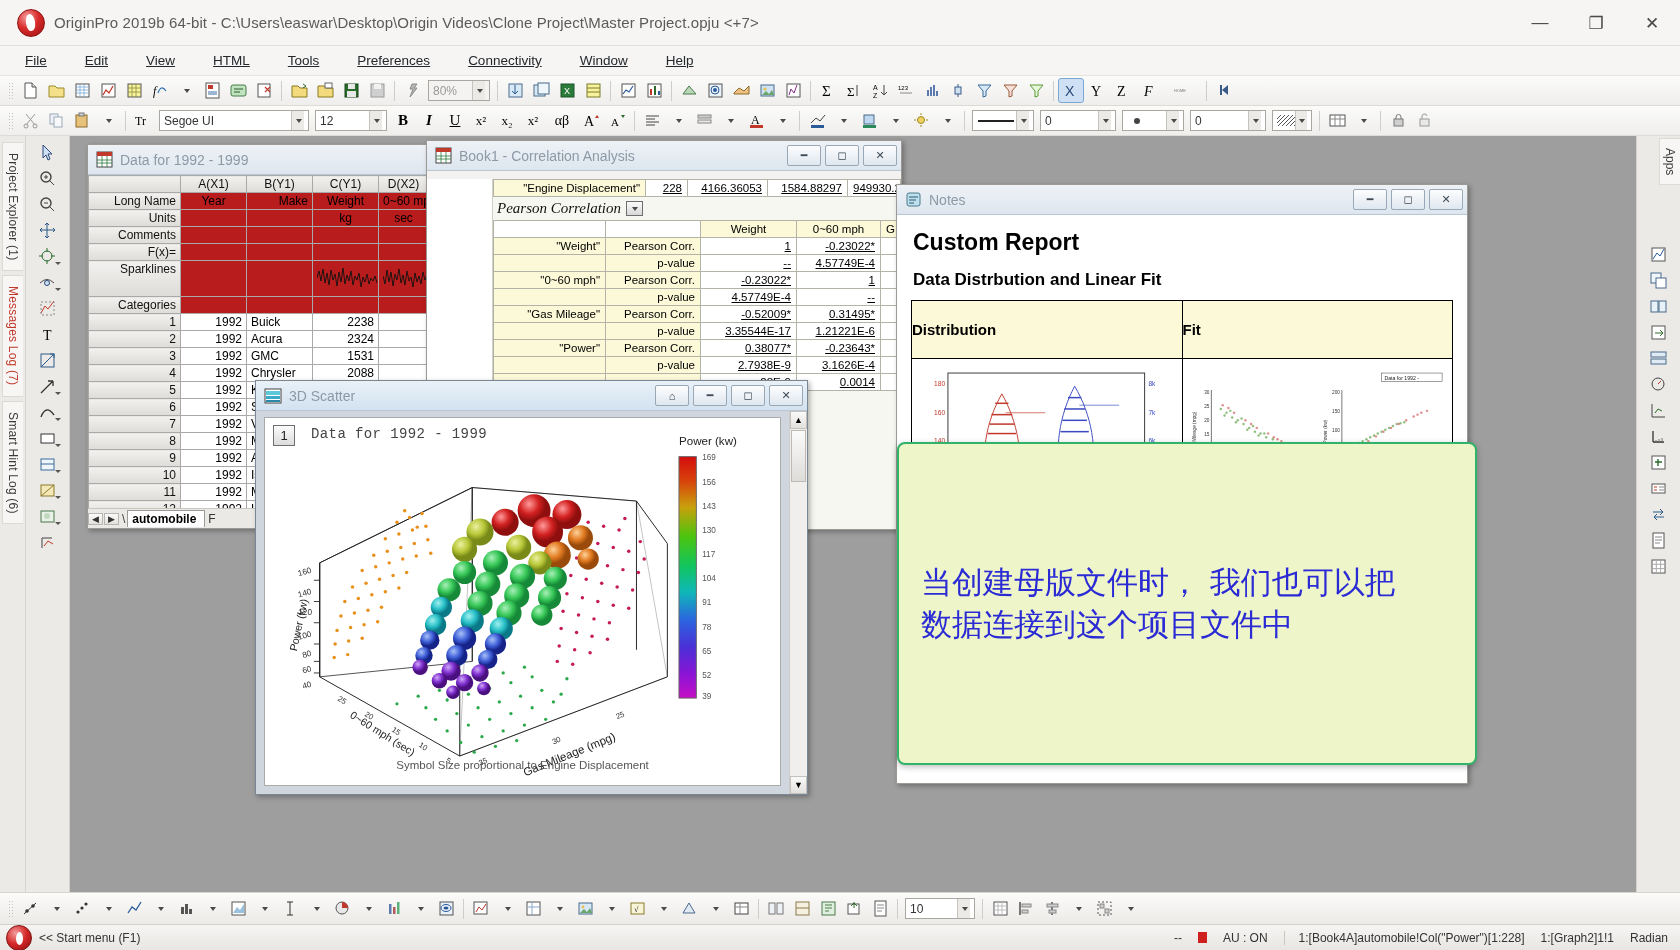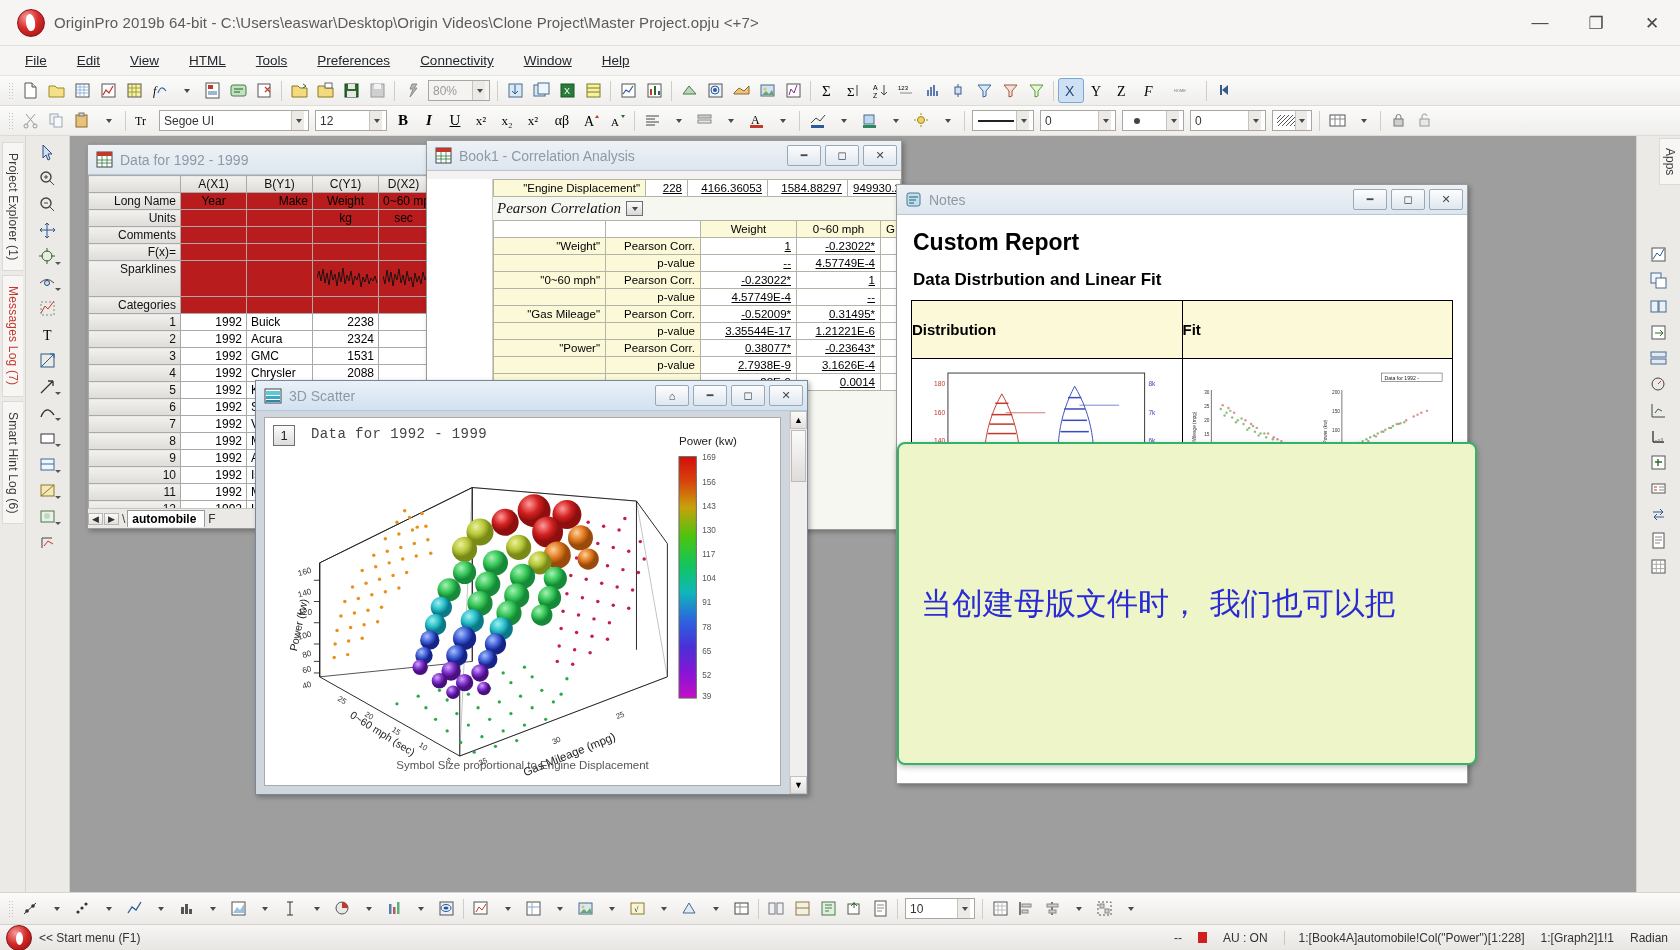--- a/index.html
+++ b/index.html
@@ -21,21 +21,21 @@
     border:1px solid #8d1414; }
   .tb-icon .o-inner { position:absolute; left:12px; top:8px; width:9px; height:17px;
     background:#fff; border-radius:50% 50% 45% 45%; transform:rotate(-8deg); }
   .title-text { font-size:15px; color:#5a5a5a; letter-spacing:.1px; }
   .win-btns { margin-left:auto; display:flex; height:100%; }
   .win-btn { width:56px; height:46px; display:flex; align-items:center; justify-content:center;
     color:#4a4a4a; font-size:17px; }
 
   
   .menubar { height:30px; background:#f6f5f3; display:flex; align-items:center;
-    padding-left:14px; border-bottom:1px solid #e6e4e1; flex:0 0 auto; gap:8px; }
+    padding-left:14px; border-bottom:1px solid #e6e4e1; flex:0 0 auto; gap:16px; }
   .menu-item { font-size:13.5px; color:#23282d; padding:4px 11px; cursor:default; }
   .menu-item u { text-decoration:underline; }
 
   
   .toolbar { height:30px; background:linear-gradient(#fbfbfa,#efeeec);
     border-bottom:1px solid #dedbd7; display:flex; align-items:center; padding-left:4px;
     flex:0 0 auto; gap:0px; }
   .grip { width:7px; height:20px; margin:0 3px; position:relative; opacity:.55;
     background-image:radial-gradient(#9a9a9a 42%, transparent 43%);
     background-size:3px 3px; background-position:1px 1px; }
@@ -1598,20 +1598,21 @@
             <div class="sc-arrow">▲</div>
             <div class="sc-thumb"></div>
             <div class="sc-arrow" style="position:absolute;bottom:0;left:0;right:0">▼</div>
           </div>
         </div>
       </div>
 
       <div class="callout" style="left: 827px; top: 306px; width: 580px; height: 323px; background: rgb(238, 245, 200); border-color: rgb(49, 179, 106);">
         <div style="height:100%;display:flex;flex-direction:column;justify-content:center">
           <div class="ctext" style="color: rgb(43, 43, 214);">当创建母版文件时， 我们也可以把</div>
+          <div class="ctext" style="color: rgb(43, 43, 214);">数据连接到这个项目文件中</div>
         </div>
       </div>
 
     </div>
 
     <div class="rightdock">
       <div style="position:absolute;right:-1px;top:2px;">
         <div class="rvtab">Apps</div>
       </div>
       <div style="margin-top:102px;display:flex;flex-direction:column;gap:1px;align-items:center">

